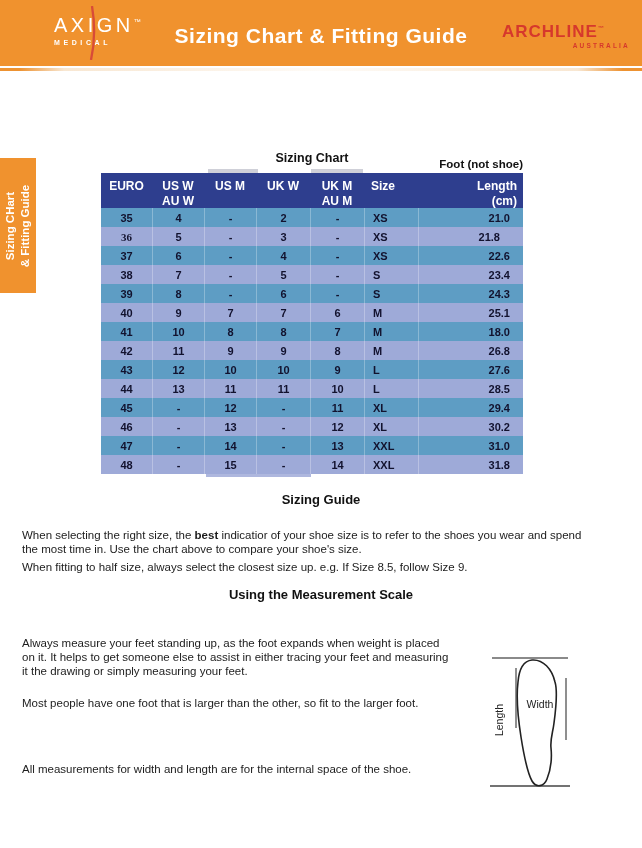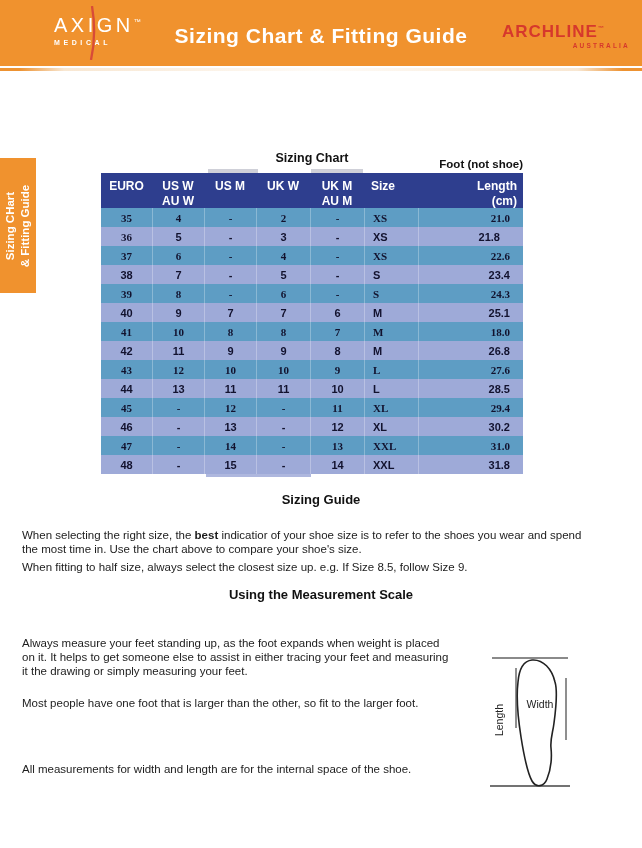--- a/index.html
+++ b/index.html
@@ -37,21 +37,21 @@
   .artifact{position:absolute;height:5px;}
   .artifact.gray{background:#cfd0d8;}
   .artifact.blue{background:#aeb7de;}
 
   #size-table{position:absolute;left:101px;top:173px;width:422px;}
   .thead{display:flex;height:35px;background:#2E3E8E;}
   .th{box-sizing:border-box;display:flex;align-items:flex-start;justify-content:center;
       padding-top:6px;color:#fff;font-size:12px;font-weight:bold;line-height:1.25;
       text-align:center;white-space:pre-line;}
   .tr{display:flex;height:19px;}
-  .tr.odd{background:#5E9DC4;font-family:Liberation Serif, serif;}
+  .tr.odd{background:#5E9DC4;}
   .tr.even{background:#9EAAD8;}
   .td{box-sizing:border-box;display:flex;align-items:center;justify-content:center;
       font-size:11px;font-weight:bold;color:#12122e;}
   .td:not(:first-child){border-left:1px solid rgba(255,255,255,.28);}
   .th.c5{justify-content:flex-start;padding-left:7px;}
   .td.c5{justify-content:flex-start;padding-left:8px;}
   .th.c6{justify-content:flex-end;padding-right:6px;text-align:right;}
   .td.c6{justify-content:flex-end;padding-right:13px;}
 
   

